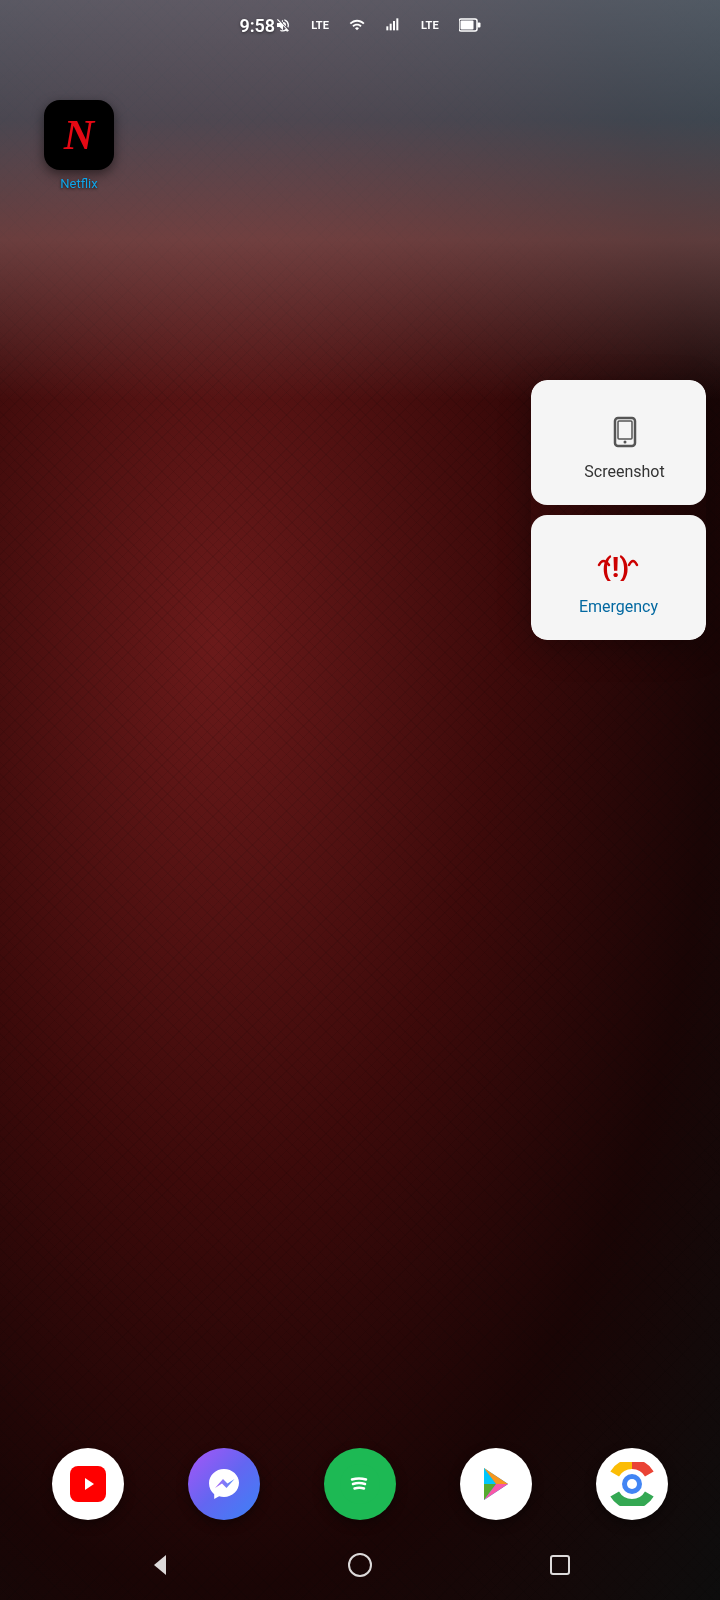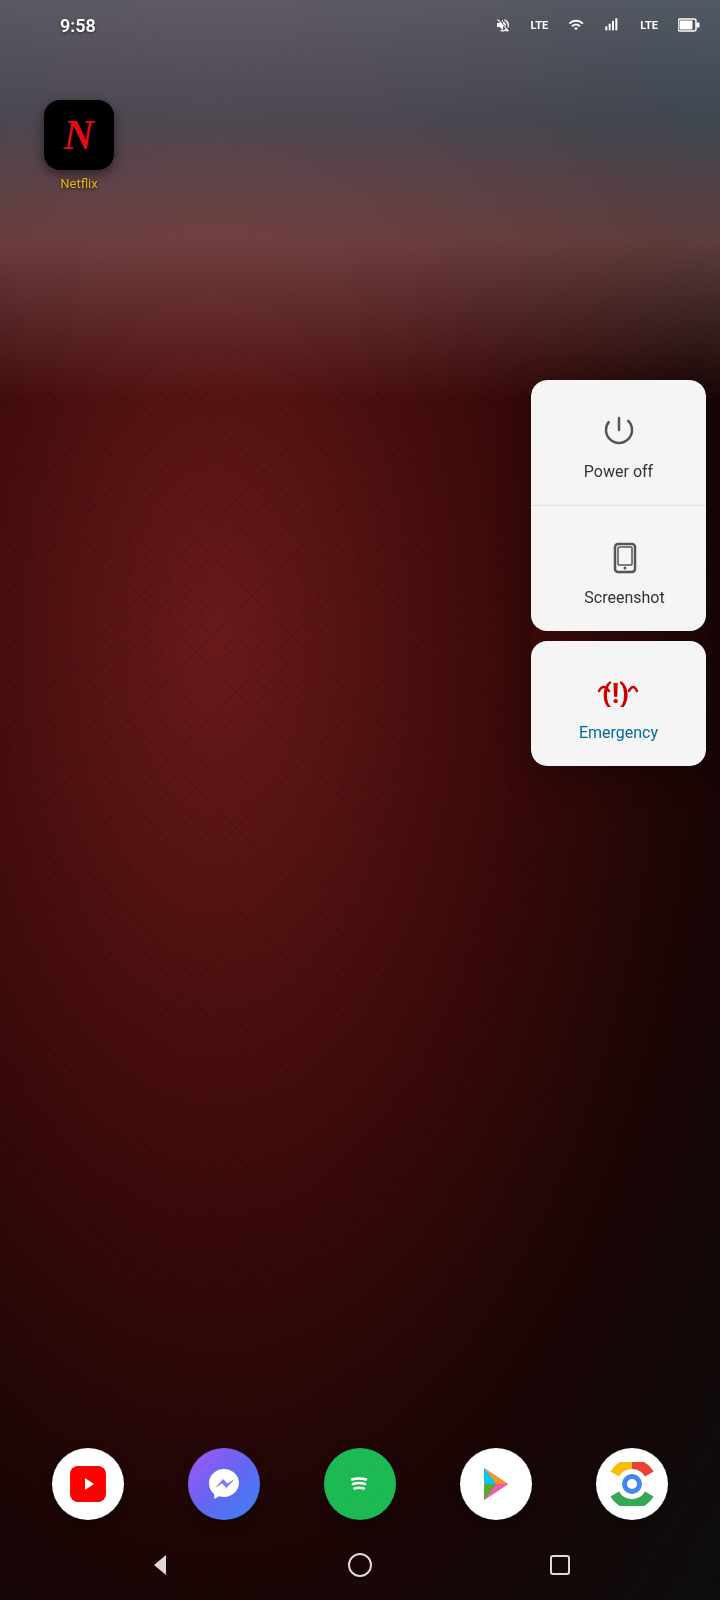--- a/index.html
+++ b/index.html
@@ -59,23 +59,22 @@
     
     #status-bar {
       position: absolute;
       top: 0;
       left: 0;
       right: 0;
       height: 50px;
       z-index: 100;
       display: flex;
       align-items: center;
-      justify-content: space-between;
+      justify-content: center;
       padding: 8px 20px;
-      margin-left: 40px;
     }
 
     #status-time {
       color: white;
       font-size: 18px;
       font-weight: 600;
       text-shadow: 0 1px 3px rgba(0,0,0,0.5);
     }
 
     #status-icons {
@@ -111,21 +110,21 @@
     #netflix-n {
       color: #e50914;
       font-size: 42px;
       font-weight: 900;
       font-style: italic;
       line-height: 1;
       font-family: Georgia, serif;
     }
 
     #netflix-label {
-      color: #eab308;
+      color: #0ea5e9;
       font-size: 13px;
       text-shadow: 0 1px 3px rgba(0,0,0,0.8);
     }
 
     
     #power-menu {
       position: absolute;
       top: 380px;
       right: 14px;
       z-index: 200;
@@ -326,29 +325,20 @@
 <div id="netflix-app">
   <div id="netflix-icon">
     <span id="netflix-n">N</span>
   </div>
   <span id="netflix-label">Netflix</span>
 </div>
 
 <div id="power-menu">
   <div id="power-menu-main">
 
-    <div class="power-menu-item">
-      <div class="power-icon-circle">
-        <svg width="40" height="40" viewBox="0 0 40 40">
-          <circle cx="20" cy="20" r="13" fill="none" stroke="#555" stroke-width="2.5" stroke-dasharray="60 20" stroke-dashoffset="10"></circle>
-          <line x1="20" y1="8" x2="20" y2="20" stroke="#555" stroke-width="2.5" stroke-linecap="round"></line>
-        </svg>
-      </div>
-      <span class="power-menu-label">Power off</span>
-    </div>
 
 
     <div class="power-menu-item">
       <div class="power-icon-circle">
         <svg width="40" height="40" viewBox="0 0 40 40">
           <rect x="10" y="8" width="20" height="28" rx="3" fill="none" stroke="#555" stroke-width="2.5"></rect>
           <rect x="13" y="11" width="14" height="18" rx="1" fill="none" stroke="#555" stroke-width="1.5"></rect>
           <circle cx="20" cy="32" r="1.5" fill="#555"></circle>
         </svg>
       </div>

